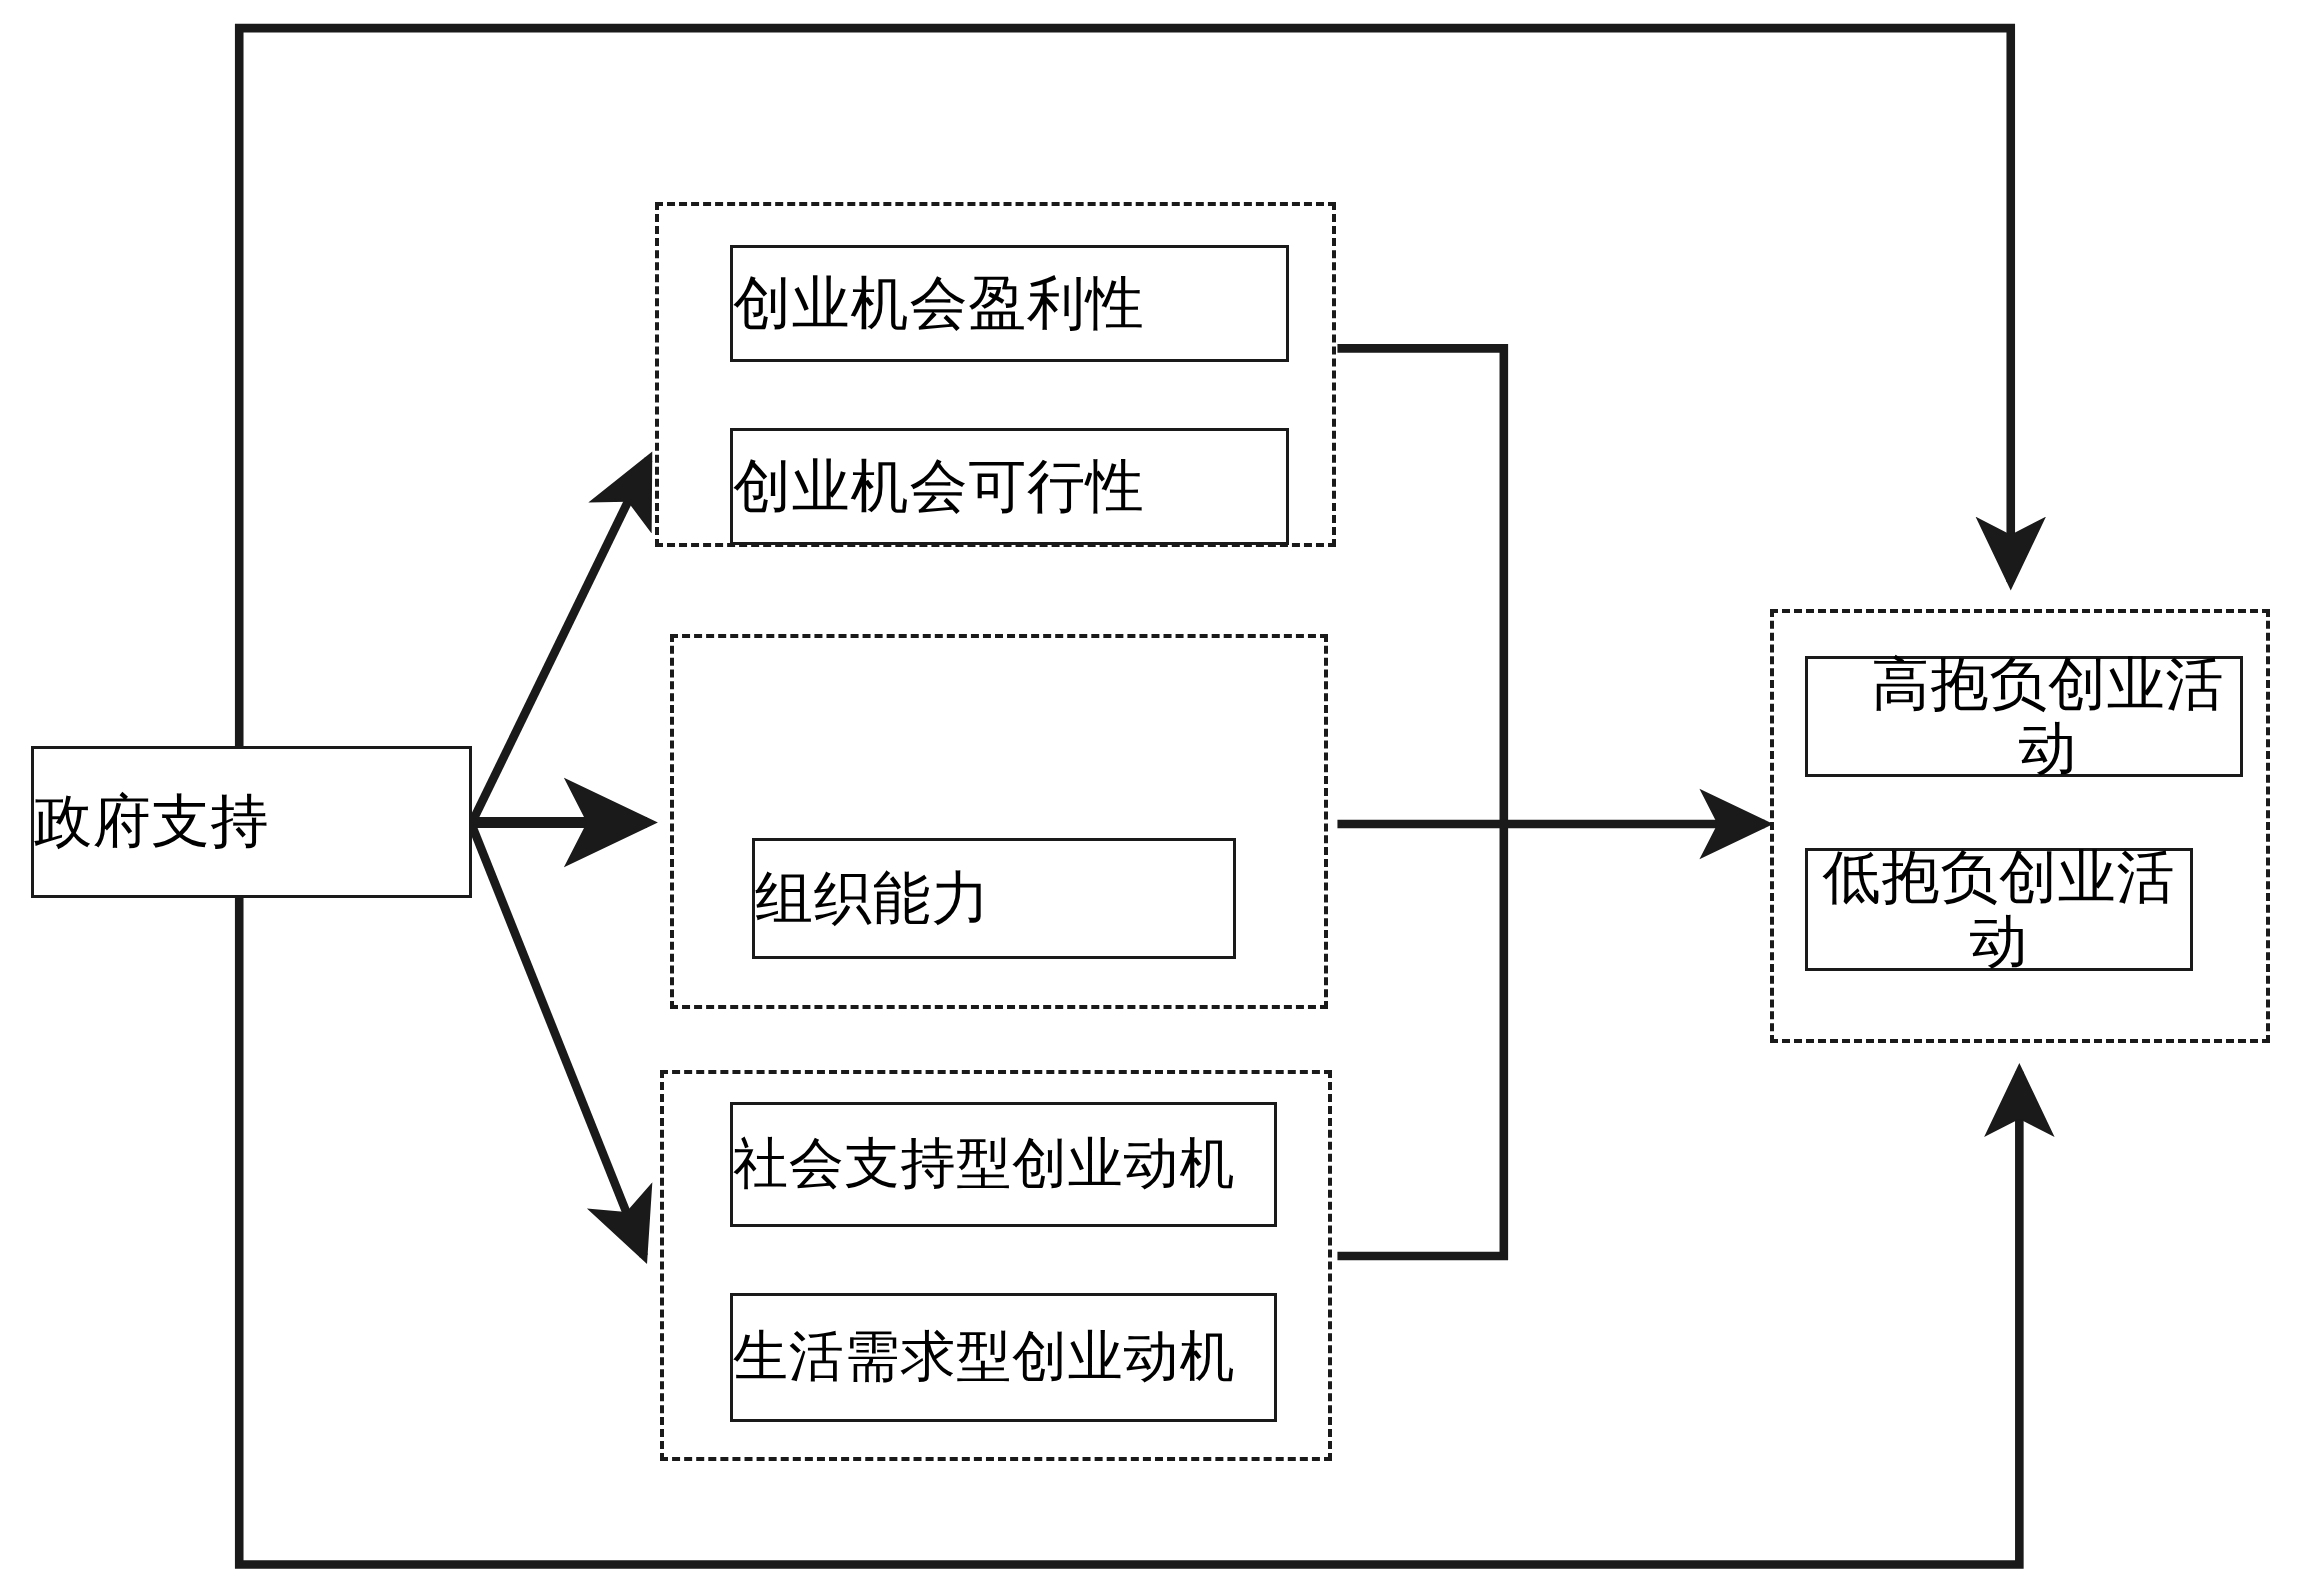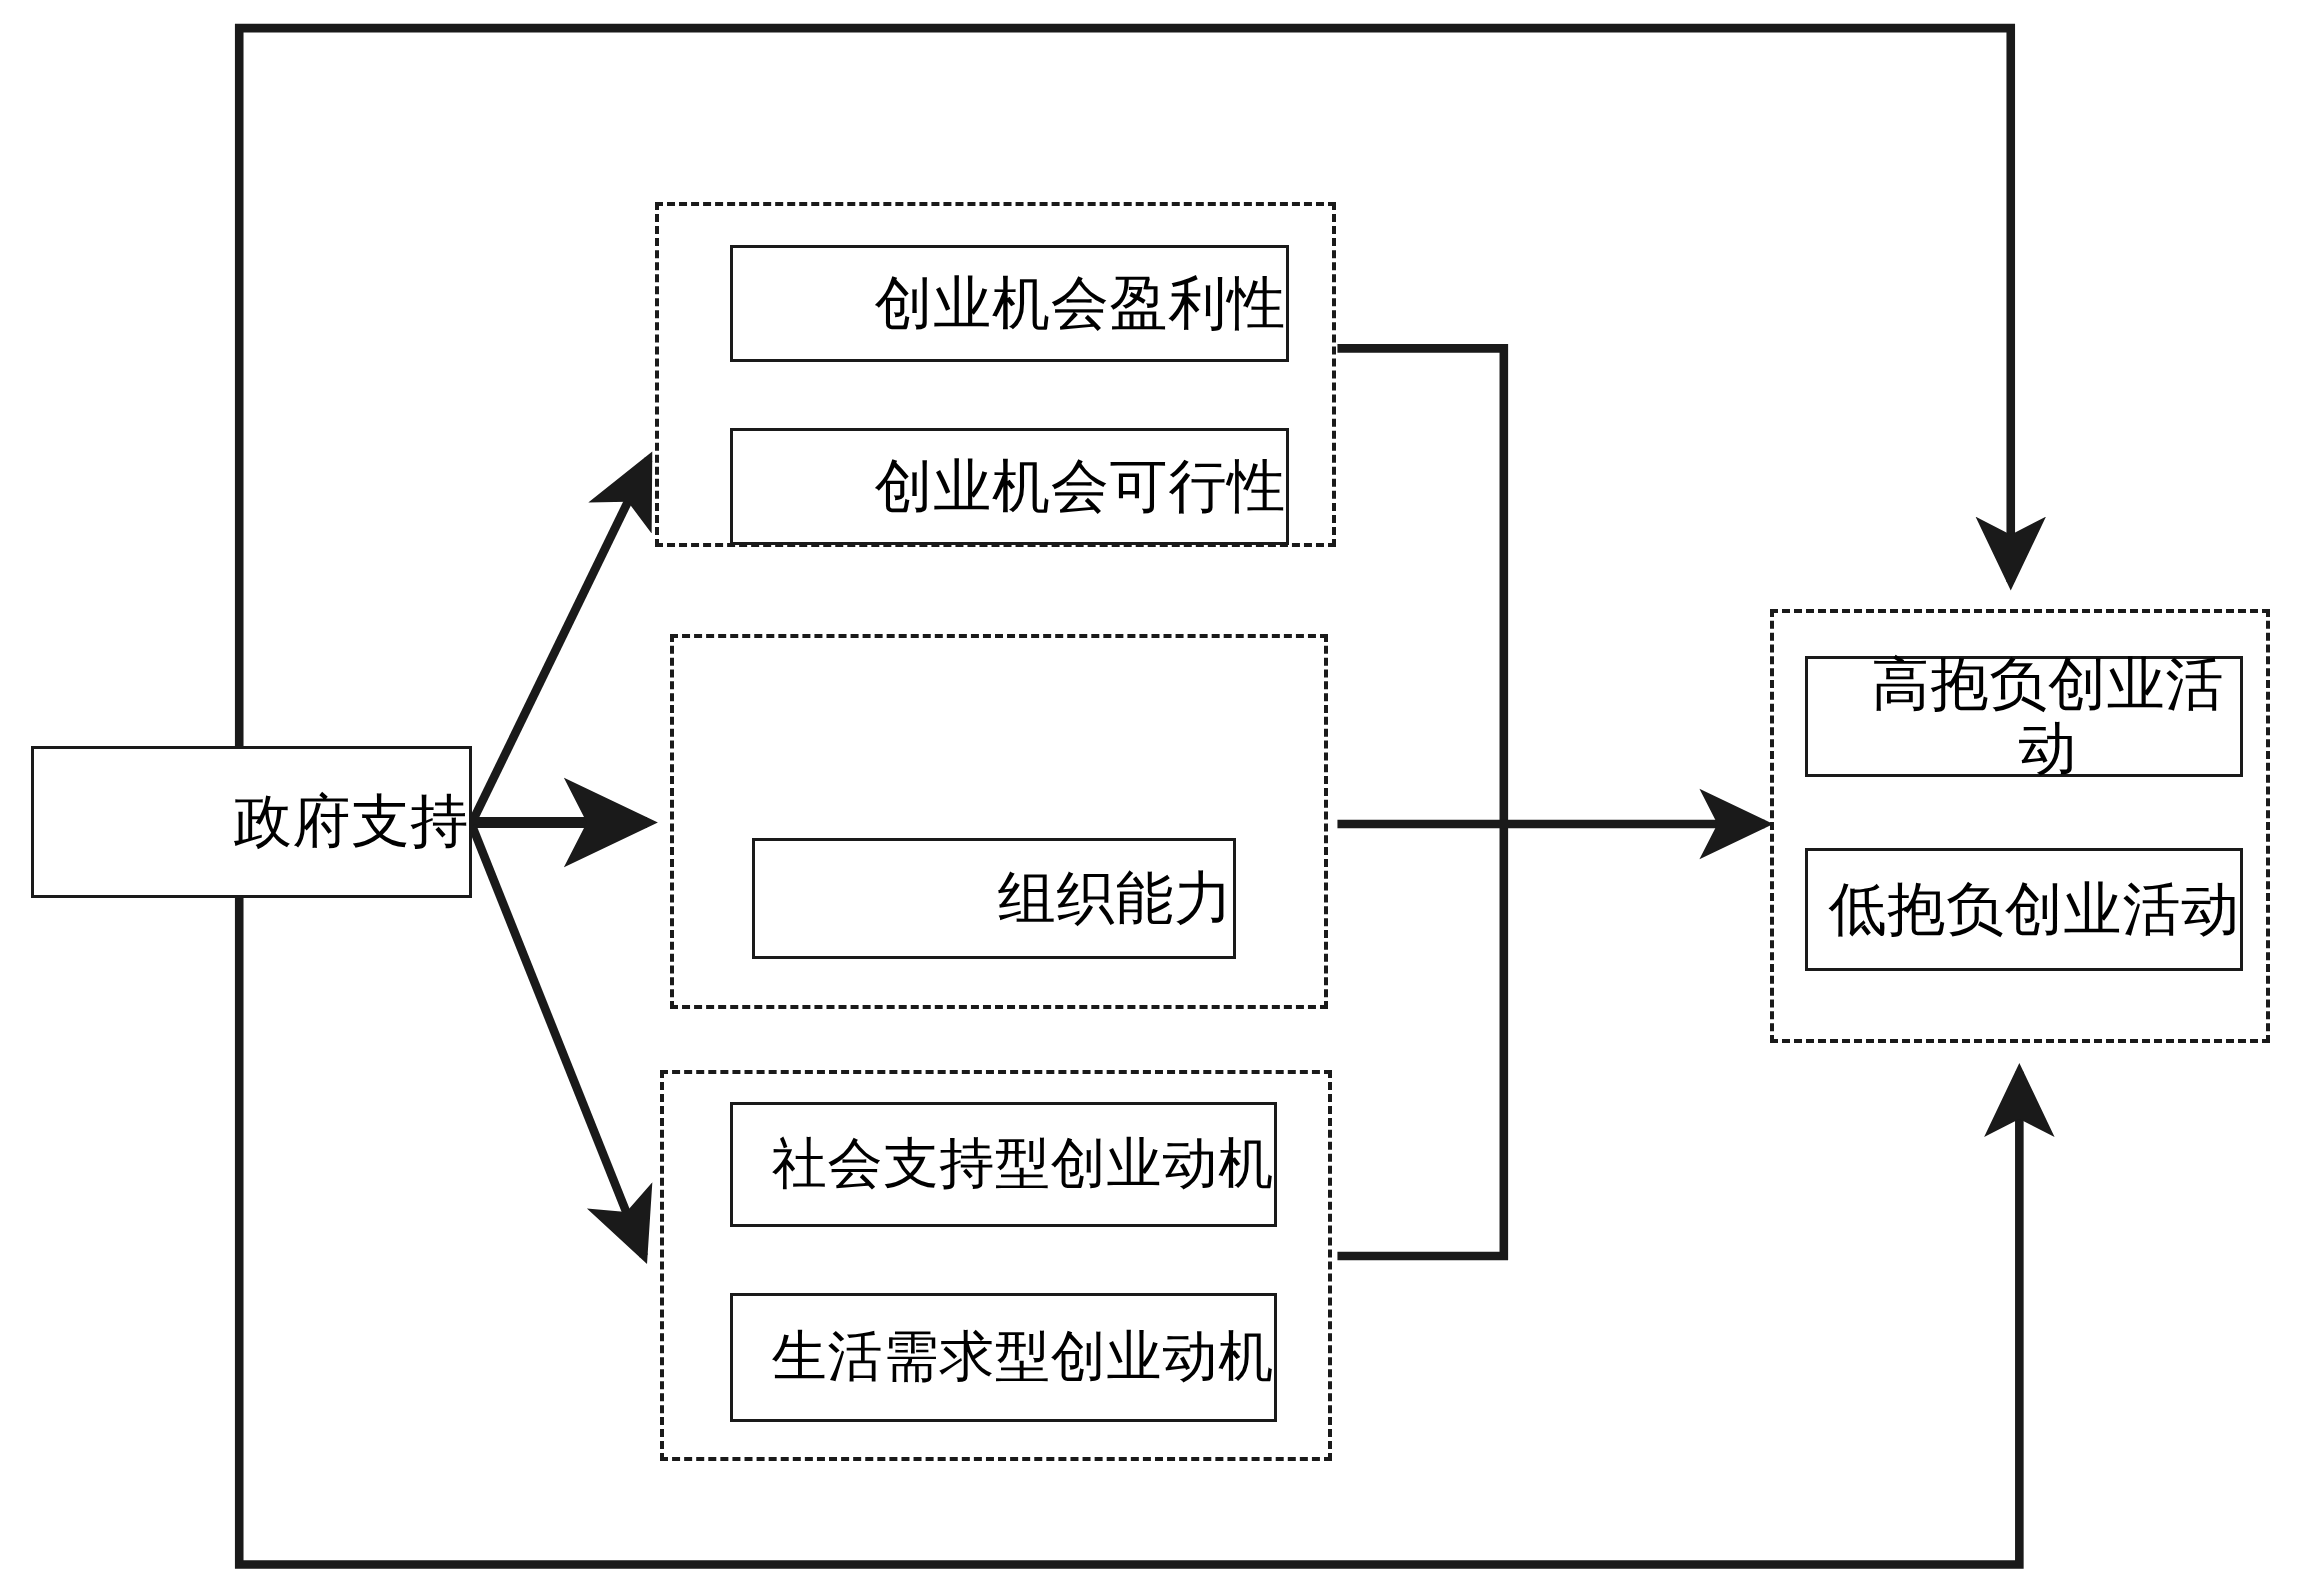--- a/index.html
+++ b/index.html
@@ -26,21 +26,21 @@
     height: 1595px;
     pointer-events: none;
   }
   .node {
     position: absolute;
     box-sizing: border-box;
     background: #ffffff;
     border: 3.9px solid #1a1a1a;
     display: flex;
     align-items: center;
-    justify-content: flex-end;
+    justify-content: flex-start;
     text-align: center;
     color: #000000;
     line-height: 1.1;
     letter-spacing: 0.8px;
     z-index: 3;
   }
   .group {
     position: absolute;
     box-sizing: border-box;
     border: 4.7px dashed #1a1a1a;
@@ -110,18 +110,18 @@
     <span>生活需求型创业动机</span>
   </div>
   <div class="node label-md" style="left:730px; top:1102px; width:547px; height:125px;">
     <span>社会支持型创业动机</span>
   </div>
 
   <div class="group" style="left:1770px; top:609px; width:500px; height:434px;"></div>
   <div class="node label-lg" style="left:1805px; top:656px; width:438px; height:121px;padding-left:48px;">
     <span>高抱负创业活动</span>
   </div>
-  <div class="node label-lg" style="left:1805px; top:848px; width:438px; height:123px;">
+  <div class="node label-lg" style="left:1805px; top:848px; width:388px; height:123px;">
     <span>低抱负创业活动</span>
   </div>
 
 </div>
 
 
 </body></html>

